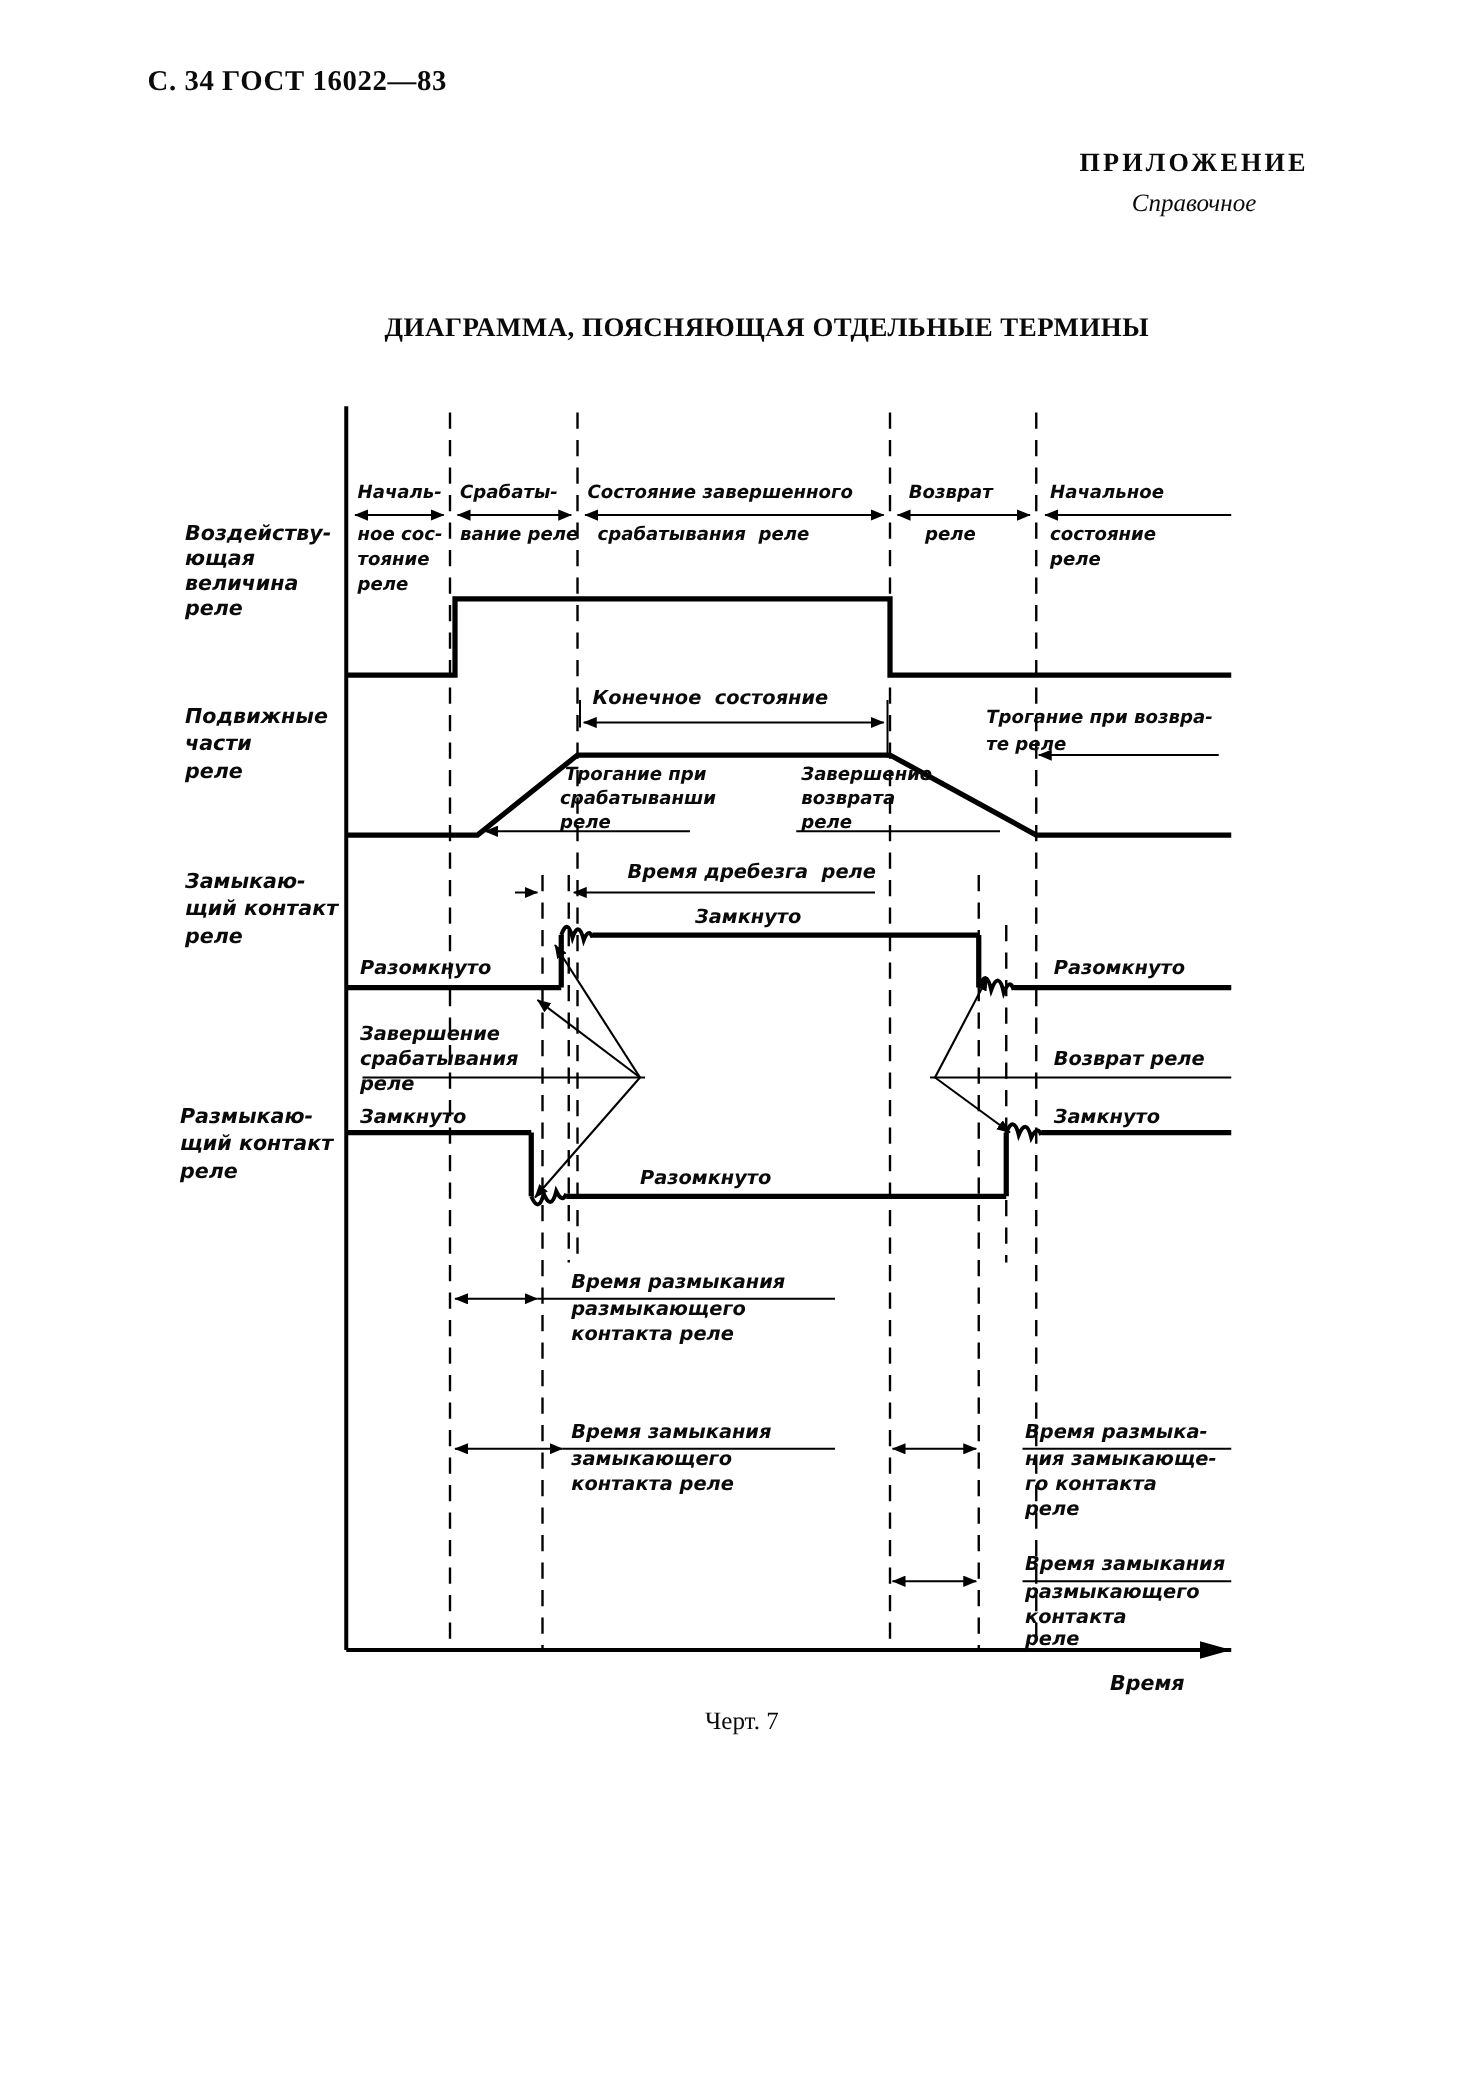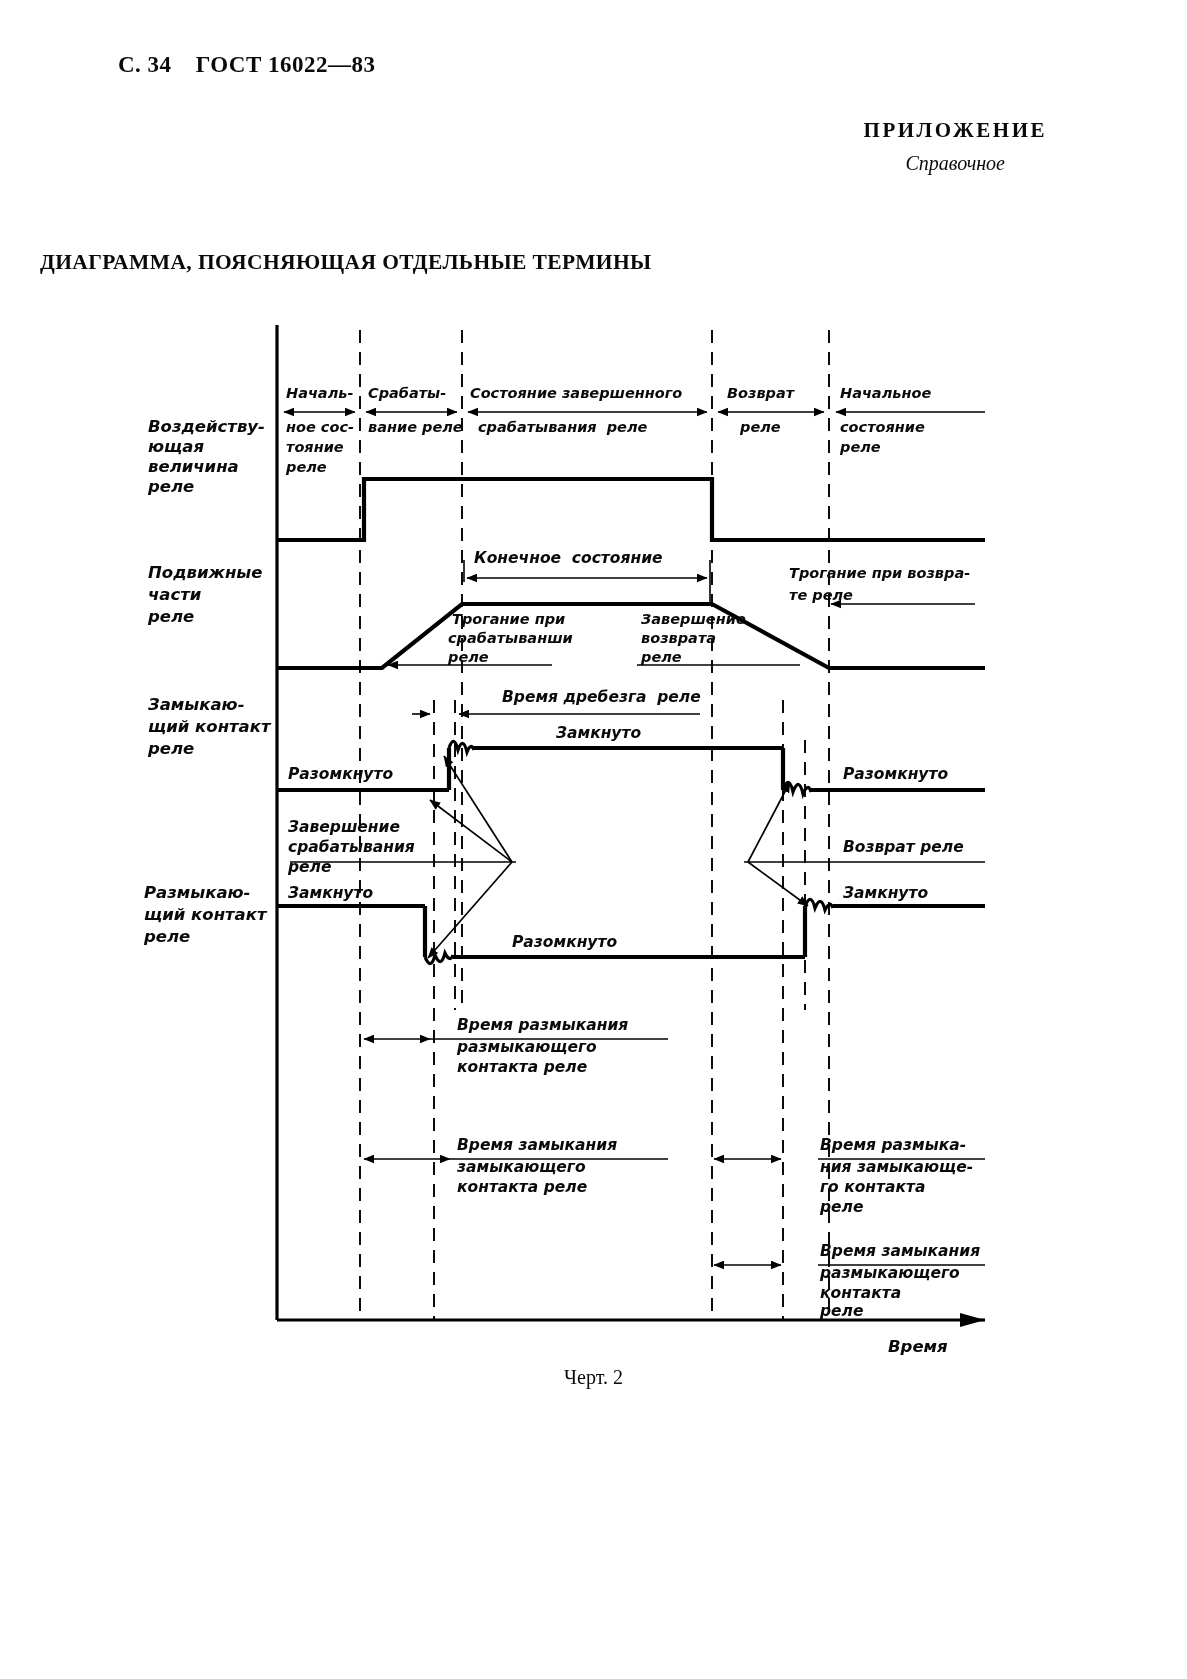--- a/index.html
+++ b/index.html
@@ -22,41 +22,42 @@
   .hdr-left {
     position: absolute;
     left: 118px;
     top: 52px;
     font-family: "Liberation Serif", serif;
     font-weight: bold;
     font-size: 23px;
     letter-spacing: 0.5px;
     white-space: nowrap;
   }
-  .hdr-left .pg { margin-right: 24px; }
+  .hdr-left .pg { margin-right: 6px; }
   .appendix {
     position: absolute;
     right: 140px;
     top: 118px;
     font-weight: bold;
     font-size: 21px;
     letter-spacing: 2.5px;
   }
   .appendix-sub {
     position: absolute;
     right: 182px;
     top: 152px;
     font-style: italic;
     font-size: 20px;
   }
   .title {
     position: absolute;
     left: 0;
     right: 0;
     top: 248px;
+    text-align: center;
     font-weight: bold;
     font-size: 21.5px;
     line-height: 28px;
     letter-spacing: 0.4px;
     padding-left: 40px;
   }
   .caption {
     position: absolute;
     left: 0;
     right: 0;
@@ -271,15 +272,15 @@
     <path class="thin" d="M714,1265 L781,1265" marker-start="url(#ahs)" marker-end="url(#ah)"></path>
     <path class="thin" d="M818,1265 L985,1265"></path>
     <text class="ann" x="820" y="1256">Время замыкания</text>
     <text class="ann" x="820" y="1278">размыкающего</text>
     <text class="ann" x="820" y="1298">контакта</text>
     <text class="ann" x="820" y="1316">реле</text>
 
     <text class="ann-lbl" x="888" y="1352" font-size="21">Время</text>
   </svg>
 
-  <div class="caption">Черт. 2</div>
+  <div class="caption">Черт. 7</div>
 
 </div>
 
 </body></html>

